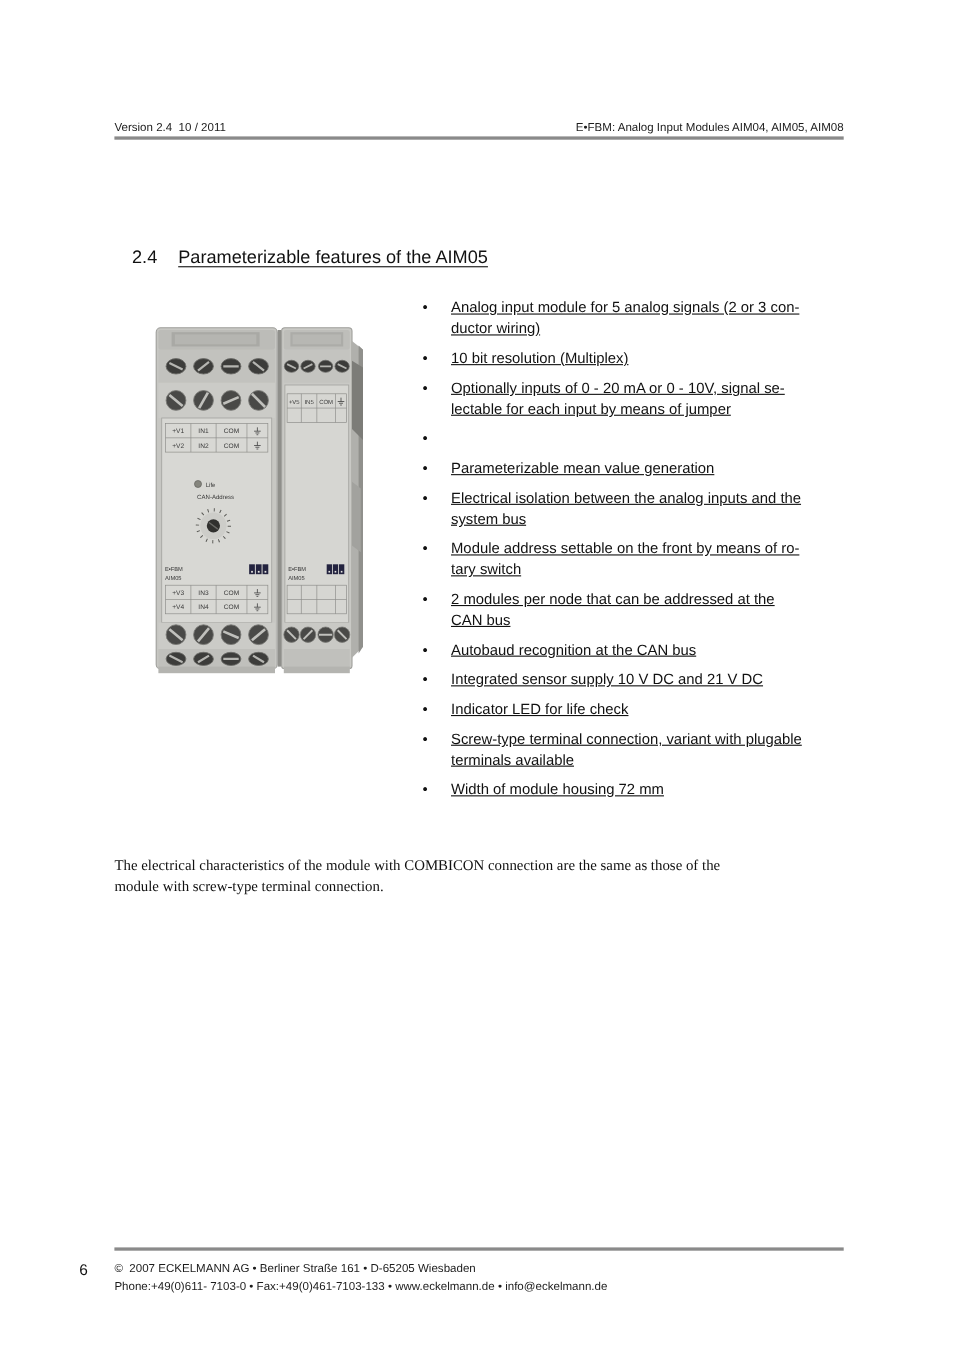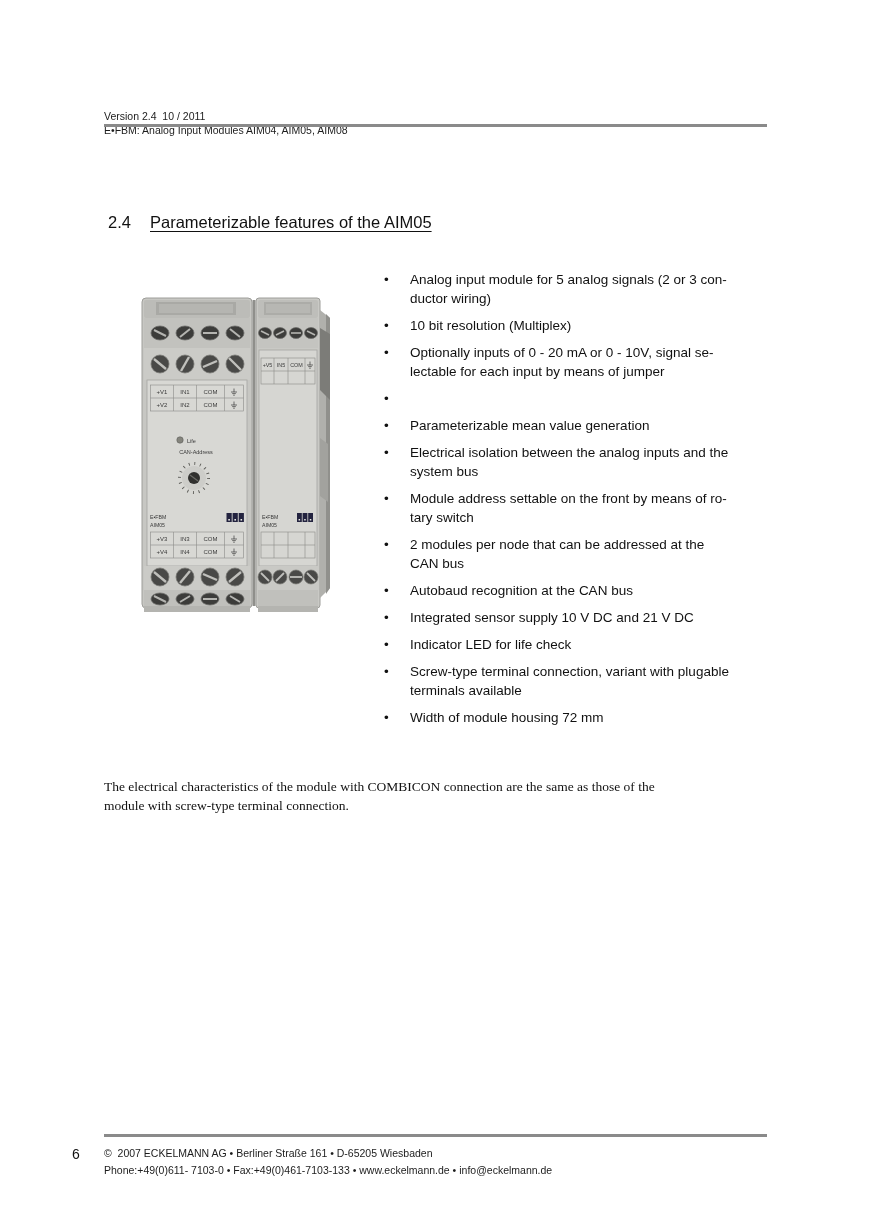--- a/index.html
+++ b/index.html
@@ -3,39 +3,39 @@
 <meta charset="utf-8">
 <style>
   html,body{margin:0;padding:0;background:#ffffff;}
   .page{
     position:relative;width:870px;height:1230px;background:#ffffff;
     font-family:"Liberation Sans", sans-serif;color:#111;overflow:hidden;
   }
   .header{
     position:absolute;left:104px;width:663px;top:109px;
     display:flex;justify-content:space-between;
-    font-size:10.5px;line-height:14px;color:#1c1c1c;flex-direction:column;
+    font-size:10.5px;line-height:14px;color:#1c1c1c;
   }
   .rule{position:absolute;background:#8a8a8a;}
   .header-rule{left:104px;width:663px;top:124px;height:3px;}
   .section-heading{
-    position:absolute;left:104px;top:209px;margin:4px;
+    position:absolute;left:104px;top:209px;margin:16px;
     font-size:16.5px;font-weight:normal;display:flex;color:#111;
   }
   .sec-num{width:42px;flex:none;}
   .sec-title{text-decoration:underline;text-underline-offset:3px;}
   .module-photo{position:absolute;left:140px;top:288px;width:192px;height:330px;margin:0;}
   .features{
     position:absolute;left:384px;top:270px;width:392px;
     list-style:none;margin:0;padding:0;
     font-size:13.5px;line-height:19px;
   }
   .features li{display:flex;margin-bottom:8px;}
   .features .marker{width:26px;flex:none;}
-  .features .txt{white-space:pre-line;}
+  .features .txt{white-space:pre-line;text-decoration:underline;}
   .body-paragraph{
     position:absolute;left:104px;top:777px;width:668px;margin:0;
     font-size:13.5px;line-height:19px;white-space:pre-line;font-family:Liberation Serif, serif;
   }
   .footer-rule{left:104px;width:663px;top:1134px;height:3px;}
   .page-number{position:absolute;left:72px;top:1146px;font-size:14px;}
   .footer-text{
     position:absolute;left:104px;top:1145px;
     font-size:10.5px;line-height:16.5px;color:#1c1c1c;
   }

